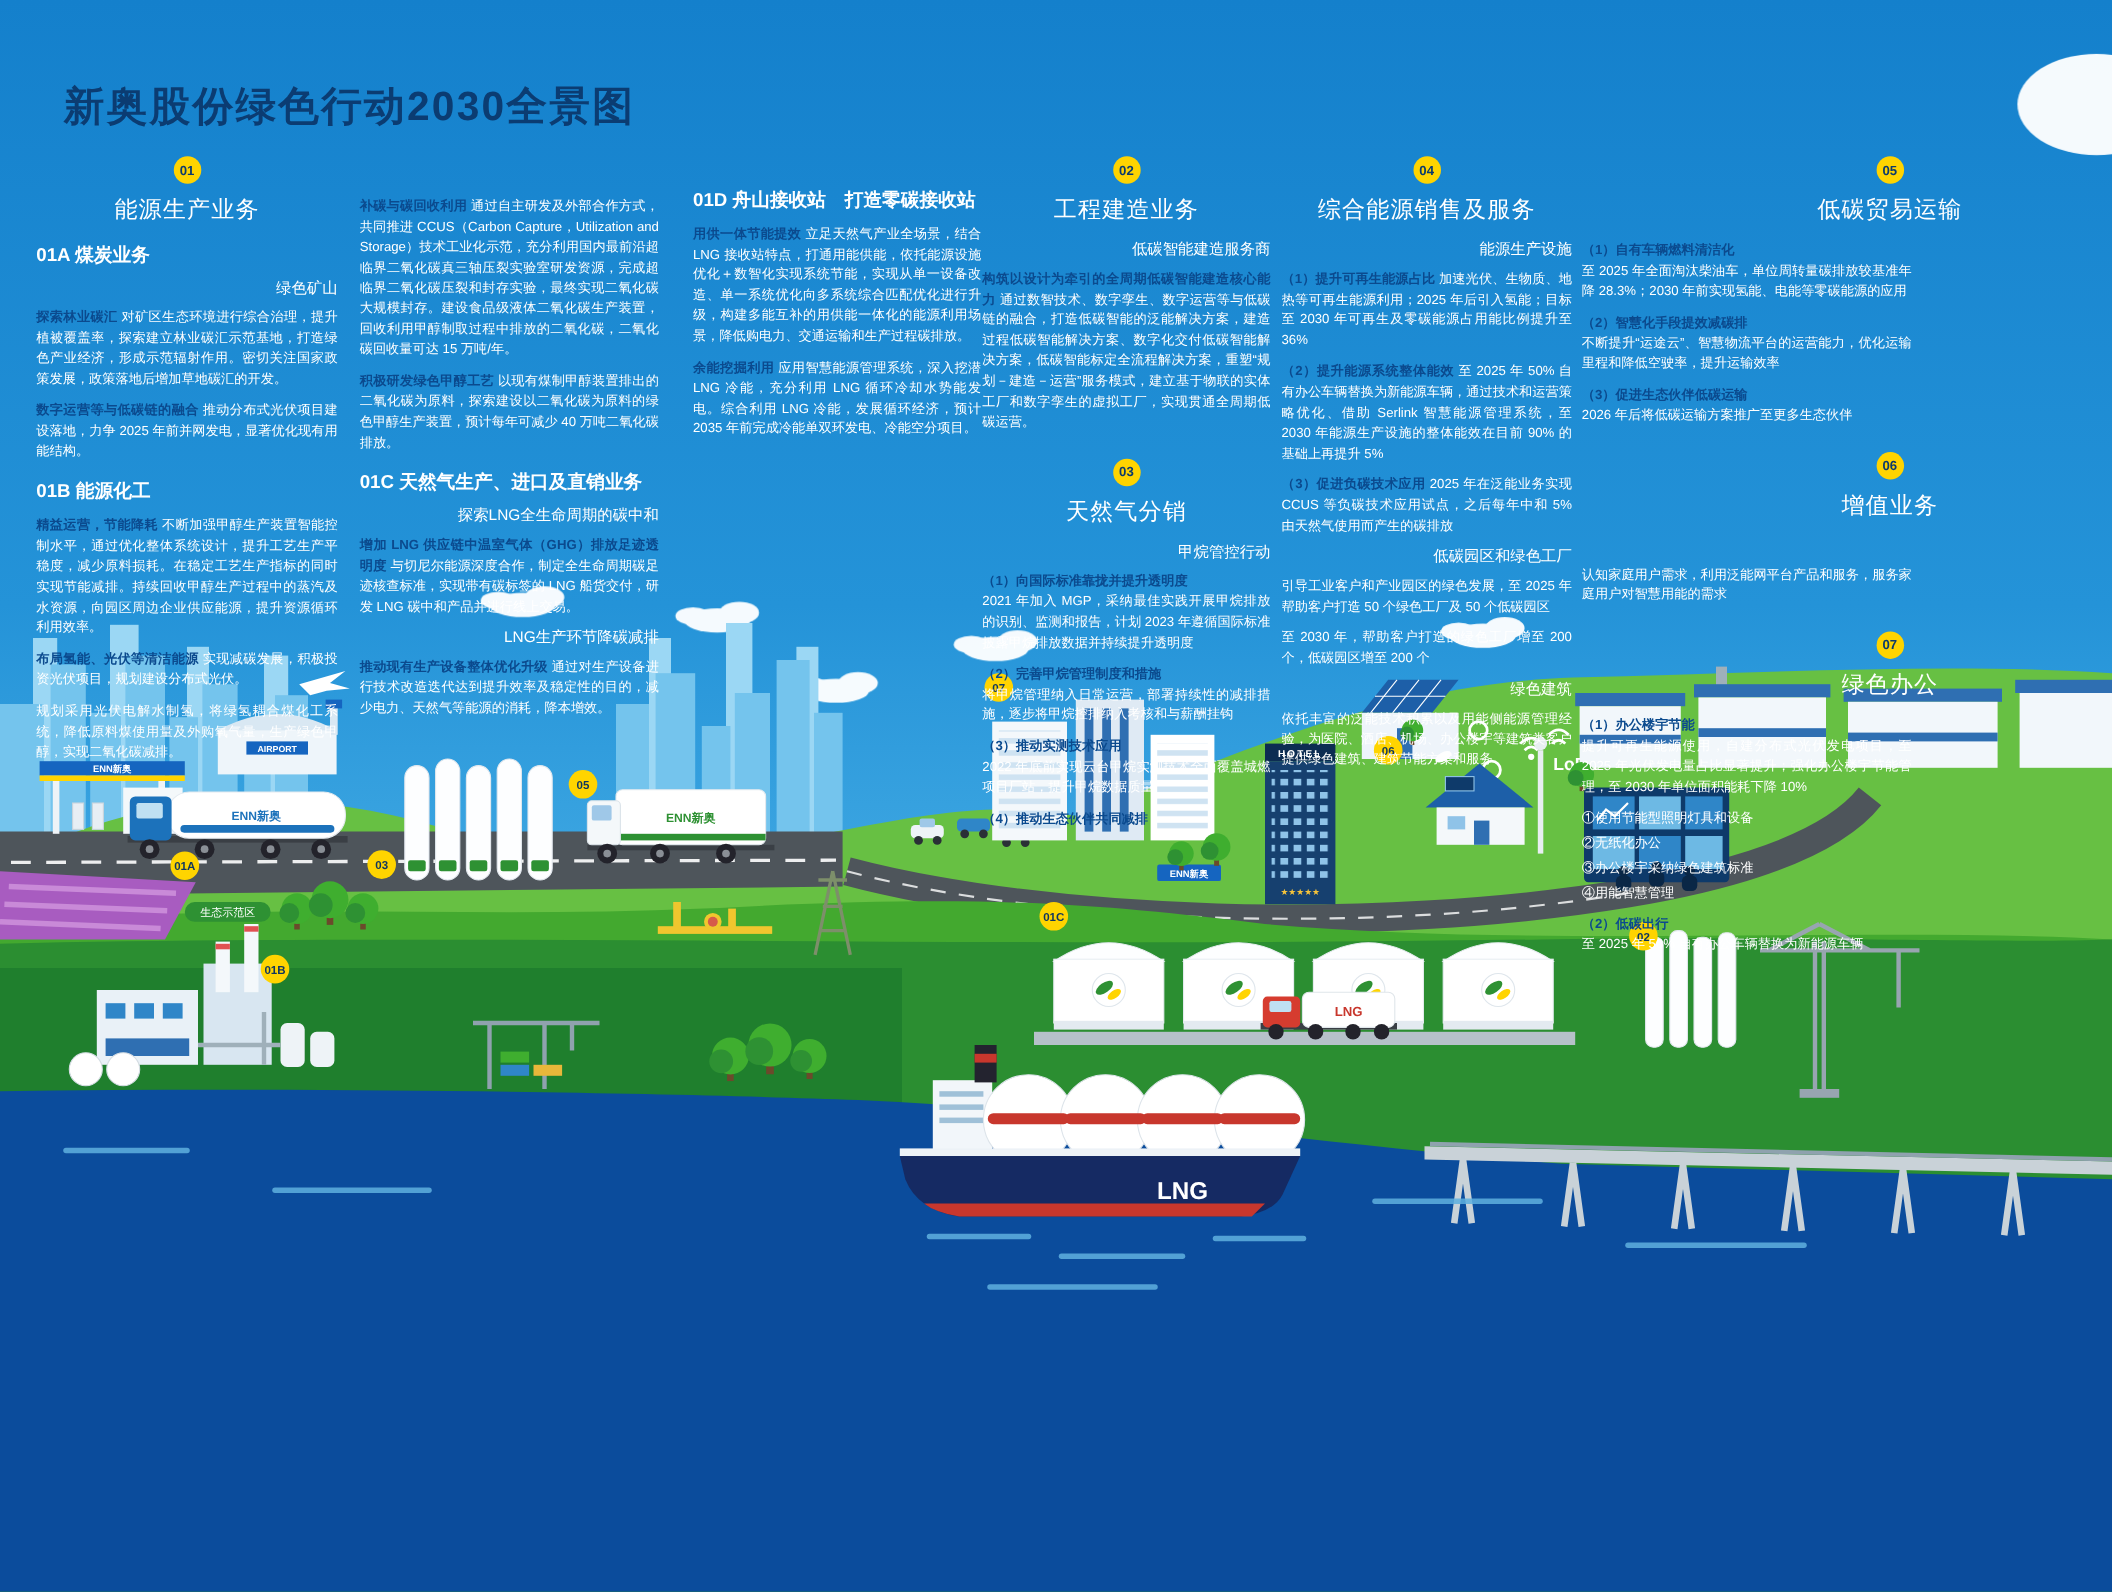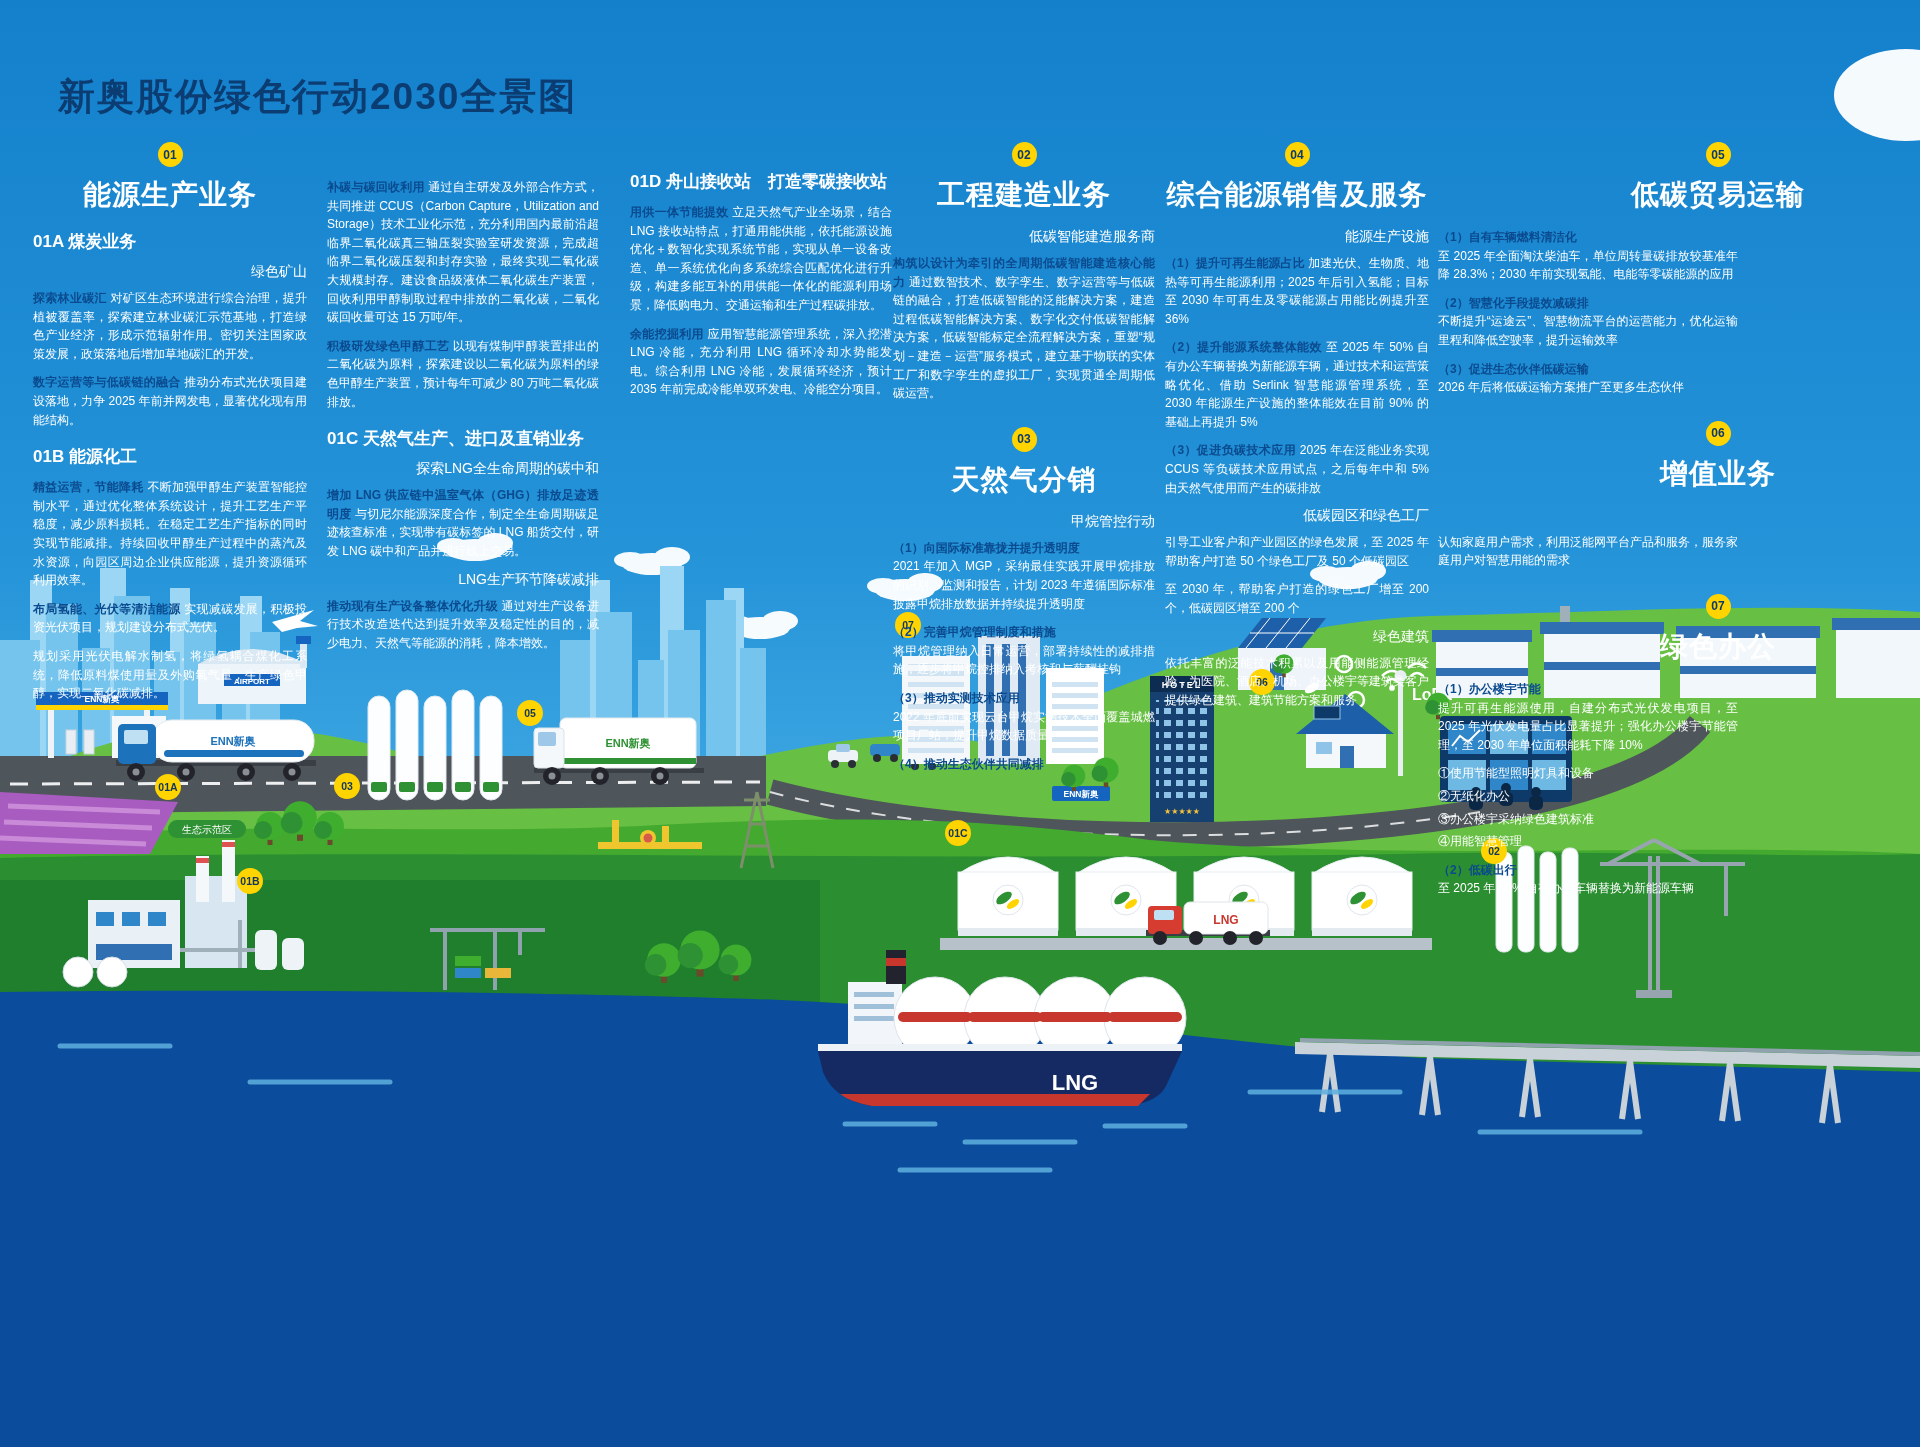--- a/index.html
+++ b/index.html
@@ -9,21 +9,21 @@
     font-family:"Liberation Sans",sans-serif;
   }
   .poster-title{
     position:absolute;left:58px;top:72px;z-index:4;
     font-size:37px;font-weight:bold;color:#0b3c72;letter-spacing:2px;
   }
   .col{position:absolute;z-index:3;}
   .sec-head{display:flex;align-items:center;gap:9px;margin:0 0 14px 0;flex-direction:column;}
   .badge{flex:0 0 auto;width:25px;height:25px;border-radius:50%;background:#ffd400;color:#0c3a6d;
     font-weight:bold;font-size:12px;display:flex;align-items:center;justify-content:center;}
-  .sec-title{color:#ffffff;font-size:28px;font-weight:bold;letter-spacing:1px;}
+  .sec-title{color:#ffffff;font-size:21px;font-weight:normal;letter-spacing:1px;}
   .sub{color:#ffffff;font-size:17px;font-weight:bold;margin:16px 0 10px;}
   .lead{color:#ffffff;font-size:14px;margin:10px 0 8px;text-align:right;}
   .p{color:#ffffff;font-size:12px;line-height:1.55;margin:0 0 10px;text-align:justify;}
   .p b{color:#0b4a8e;font-weight:bold;}
   .gap{height:14px;}
   svg{font-family:"Liberation Sans",sans-serif;}
   .scene{position:absolute;left:0;top:0;z-index:1;}
 </style>
 </head>
 <body>
@@ -492,21 +492,21 @@
     <p class="p"><b>探索林业碳汇</b> <span>对矿区生态环境进行综合治理，提升植被覆盖率，探索建立林业碳汇示范基地，打造绿色产业经济，形成示范辐射作用。密切关注国家政策发展，政策落地后增加草地碳汇的开发。</span></p>
     <p class="p"><b>数字运营等与低碳链的融合</b> <span>推动分布式光伏项目建设落地，力争 2025 年前并网发电，显著优化现有用能结构。</span></p>
     <div class="sub">01B 能源化工</div>
     <p class="p"><b>精益运营，节能降耗</b> <span>不断加强甲醇生产装置智能控制水平，通过优化整体系统设计，提升工艺生产平稳度，减少原料损耗。在稳定工艺生产指标的同时实现节能减排。持续回收甲醇生产过程中的蒸汽及水资源，向园区周边企业供应能源，提升资源循环利用效率。</span></p>
     <p class="p"><b>布局氢能、光伏等清洁能源</b> <span>实现减碳发展，积极投资光伏项目，规划建设分布式光伏。</span></p>
     <p class="p"><span>规划采用光伏电解水制氢，将绿氢耦合煤化工系统，降低原料煤使用量及外购氧气量，生产绿色甲醇，实现二氧化碳减排。</span></p>
   </div>
 
   <div class="col" style="left:327px;top:178px;width:272px;">
     <p class="p"><b>补碳与碳回收利用</b> <span>通过自主研发及外部合作方式，共同推进 CCUS（Carbon Capture，Utilization and Storage）技术工业化示范，充分利用国内最前沿超临界二氧化碳真三轴压裂实验室研发资源，完成超临界二氧化碳压裂和封存实验，最终实现二氧化碳大规模封存。建设食品级液体二氧化碳生产装置，回收利用甲醇制取过程中排放的二氧化碳，二氧化碳回收量可达 15 万吨/年。</span></p>
-    <p class="p"><b>积极研发绿色甲醇工艺</b> <span>以现有煤制甲醇装置排出的二氧化碳为原料，探索建设以二氧化碳为原料的绿色甲醇生产装置，预计每年可减少 80 万吨二氧化碳排放。</span></p>
+    <p class="p"><b>积极研发绿色甲醇工艺</b> <span>以现有煤制甲醇装置排出的二氧化碳为原料，探索建设以二氧化碳为原料的绿色甲醇生产装置，预计每年可减少 40 万吨二氧化碳排放。</span></p>
     <div class="sub">01C 天然气生产、进口及直销业务</div>
     <div class="lead">探索LNG全生命周期的碳中和</div>
     <p class="p"><b>增加 LNG 供应链中温室气体（GHG）排放足迹透明度</b> <span>与切尼尔能源深度合作，制定全生命周期碳足迹核查标准，实现带有碳标签的 LNG 船货交付，研发 LNG 碳中和产品并进行线上交易。</span></p>
     <div class="lead">LNG生产环节降碳减排</div>
     <p class="p"><b>推动现有生产设备整体优化升级</b> <span>通过对生产设备进行技术改造迭代达到提升效率及稳定性的目的，减少电力、天然气等能源的消耗，降本增效。</span></p>
   </div>
 
   <div class="col" style="left:630px;top:170px;width:262px;">
     <div class="sub" style="margin-top:0;">01D 舟山接收站　打造零碳接收站</div>
     <p class="p"><b>用供一体节能提效</b> <span>立足天然气产业全场景，结合 LNG 接收站特点，打通用能供能，依托能源设施优化＋数智化实现系统节能，实现从单一设备改造、单一系统优化向多系统综合匹配优化进行升级，构建多能互补的用供能一体化的能源利用场景，降低购电力、交通运输和生产过程碳排放。</span></p>

